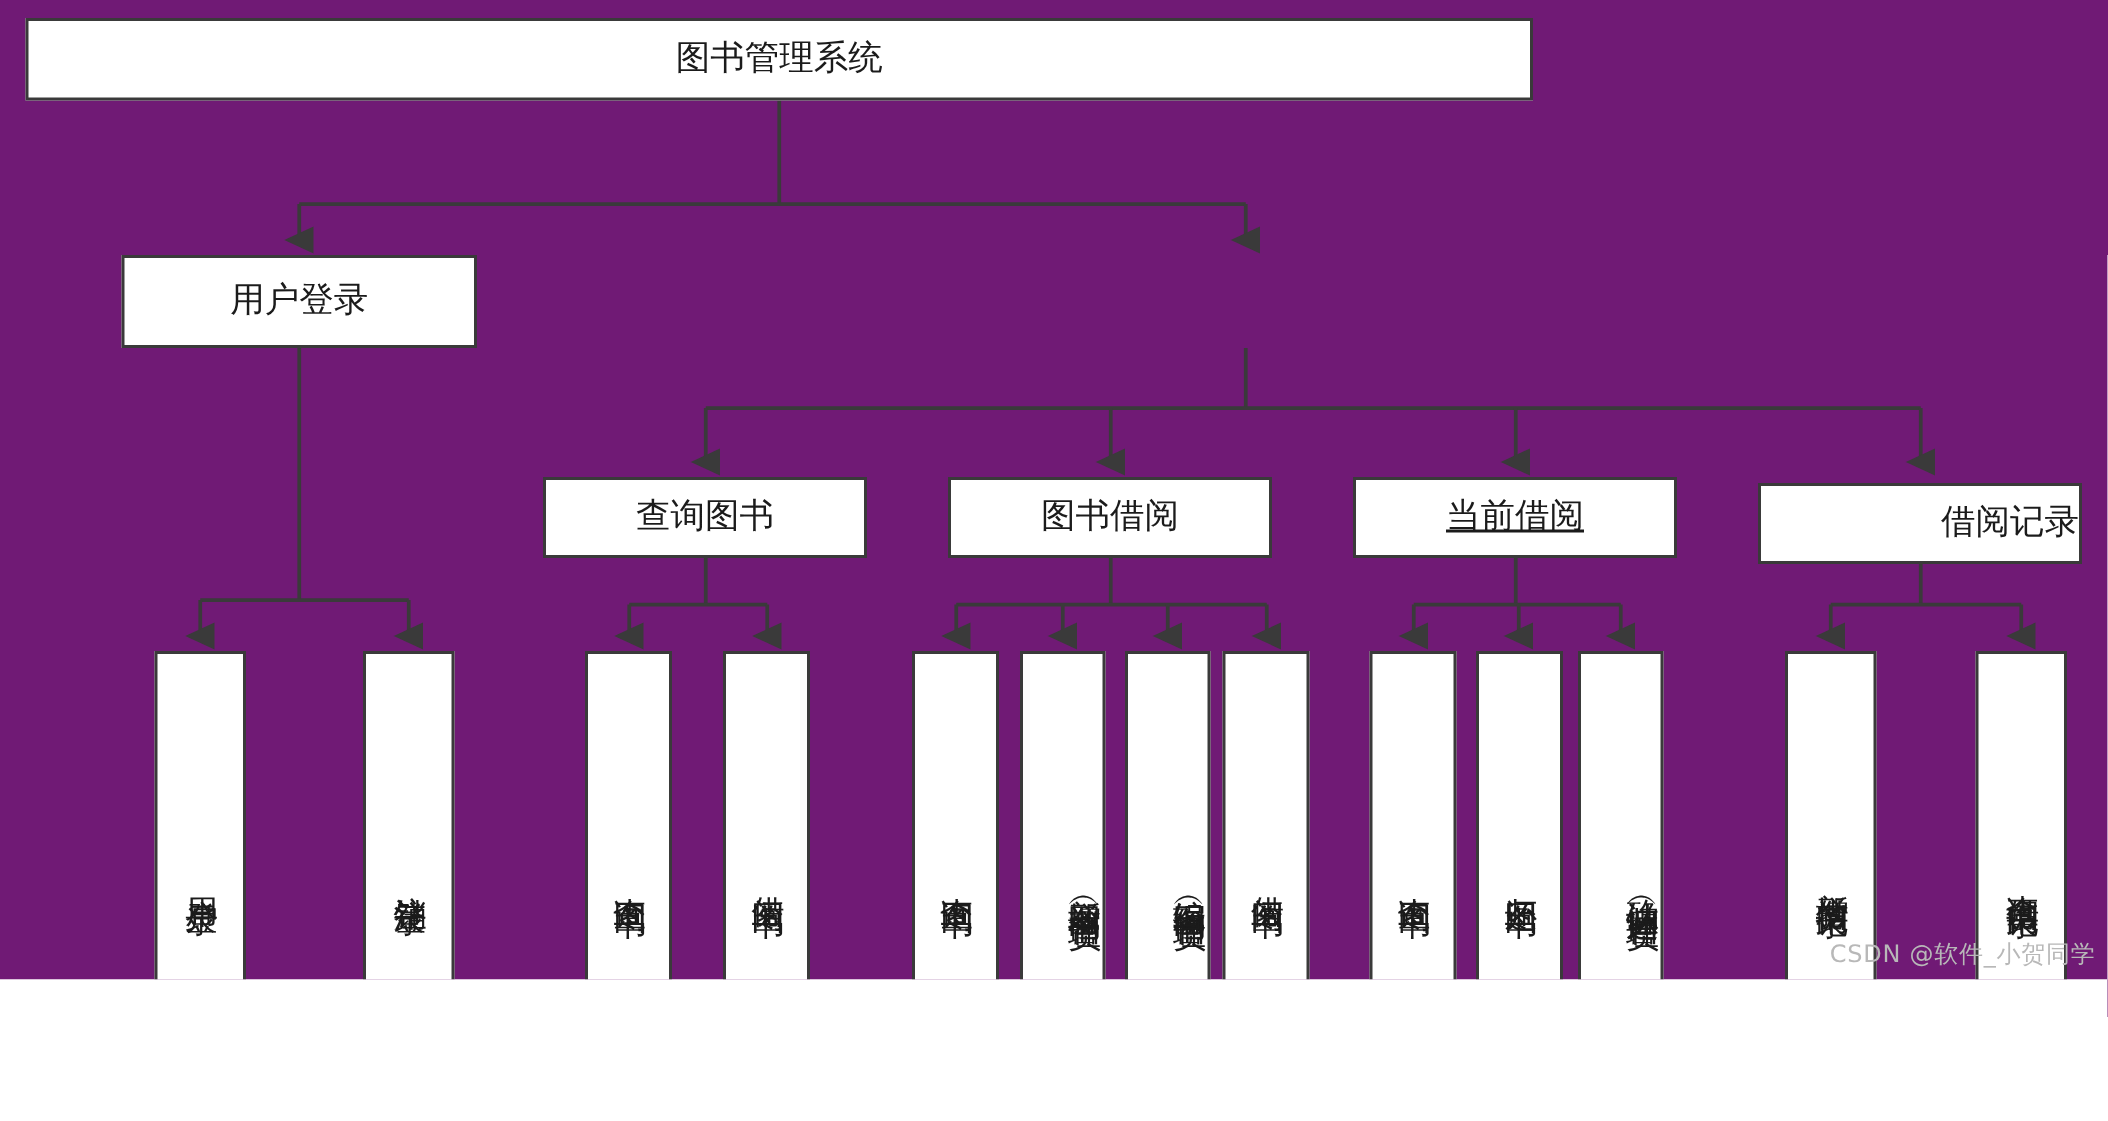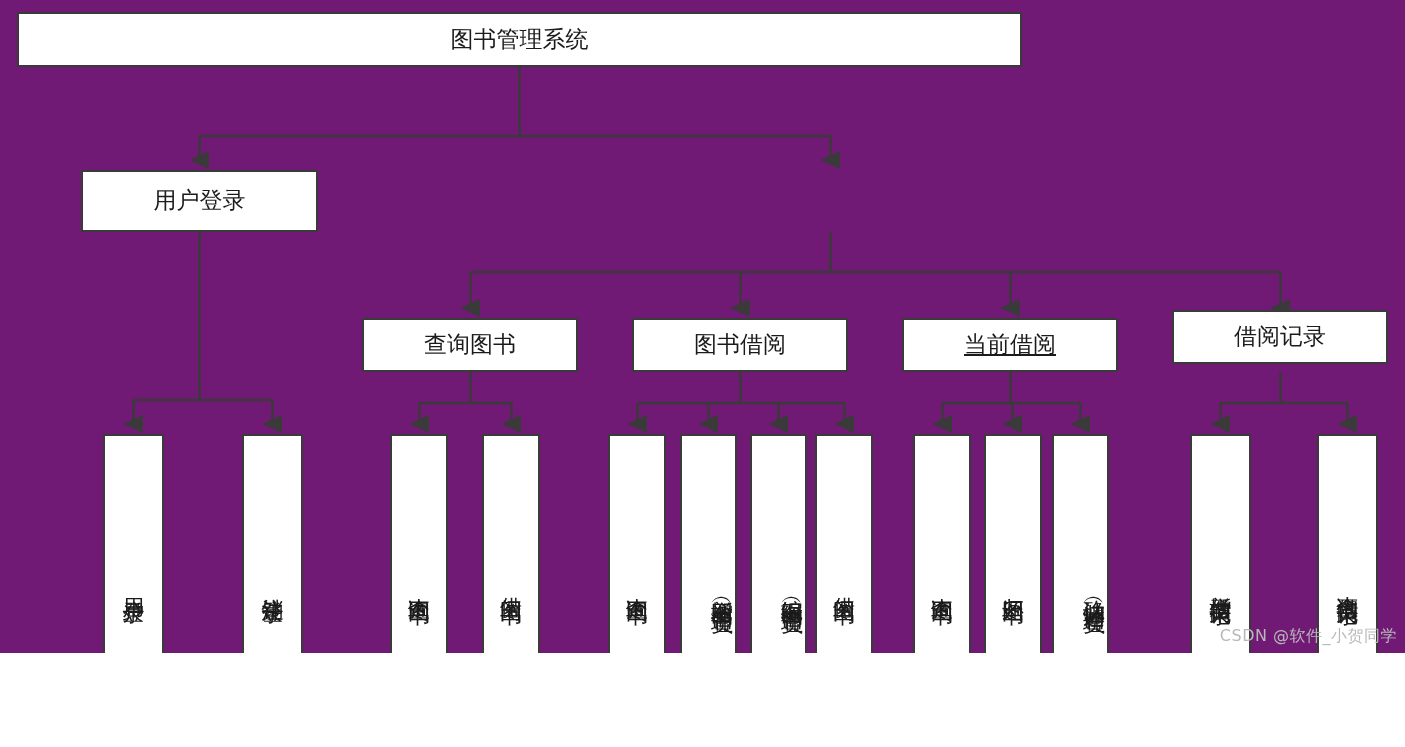--- a/index.html
+++ b/index.html
@@ -132,21 +132,21 @@
 
   <div class="node h" style="left:362px; top:318px; width:216px; height:54px;">
     <span>查询图书</span>
   </div>
   <div class="node h" style="left:632px; top:318px; width:216px; height:54px;align-items:center;">
     <span>图书借阅</span>
   </div>
   <div class="node h" style="left:902px; top:318px; width:216px; height:54px;text-decoration:underline;">
     <span>当前借阅</span>
   </div>
-  <div class="node h" style="left:1172px; top:310px; width:216px; height:54px;">
+  <div class="node h" style="left:1172px; top:322px; width:216px; height:54px;justify-content:flex-end;">
     <span>借阅记录</span>
   </div>
 
   <div class="node v center" style="left:103px; top:434px; width:61px; height:300px;">
     <span>用户登录</span>
   </div>
   <div class="node v center" style="left:242px; top:434px; width:61px; height:300px;">
     <span>注销登录</span>
   </div>
 

